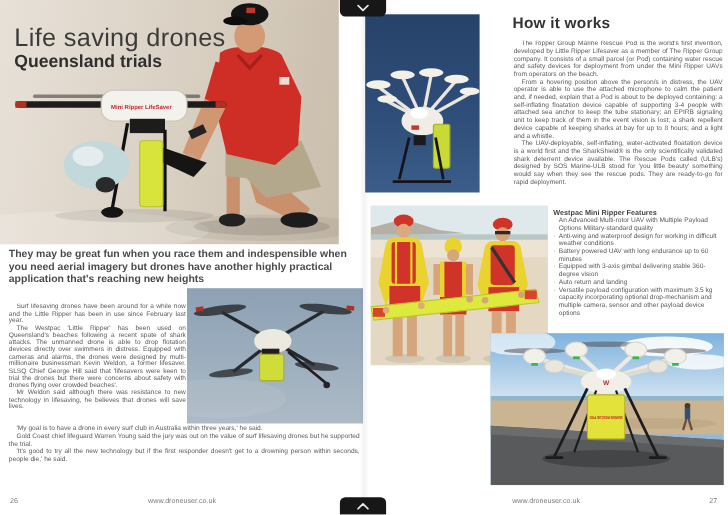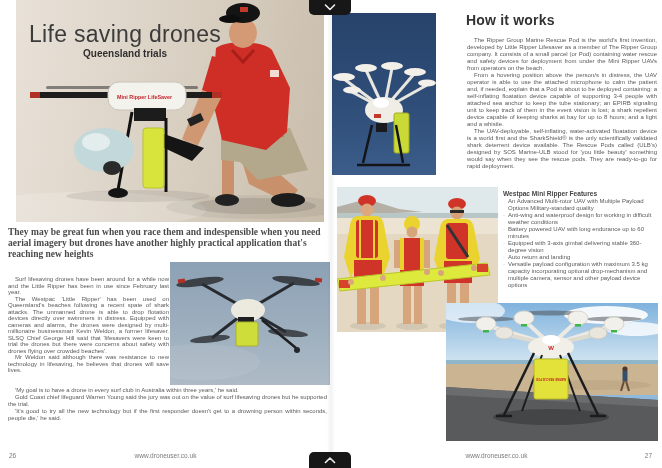--- a/index.html
+++ b/index.html
@@ -3,28 +3,28 @@
 <meta charset="utf-8">
 <style>
   * { margin:0; padding:0; box-sizing:border-box; }
   html,body { background:#ffffff; }
   body { font-family:"Liberation Sans", sans-serif; }
   #spread { position:relative; width:662px; height:468px; background:#ffffff; overflow:hidden; }
 
   .abs { position:absolute; }
 
   
-  .hero { left:16px; top:0; width:308px; height:222px;
+  .hero { left:0; top:0; width:308px; height:222px;
           background:linear-gradient(100deg,#e8e1d8 0%,#d8cfc1 55%,#c9bdab 100%); overflow:hidden; }
   .hero-titles { position:absolute; left:13px; top:22px; }
   .hero-titles h1 { font-size:23px; font-weight:400; color:#3b3b3b; letter-spacing:.3px; line-height:1.05; }
-  .hero-titles h2 { font-size:10px; font-weight:700; color:#2f2f2f; margin-top:2px;text-align:center; }
+  .hero-titles h2 { font-size:16px; font-weight:700; color:#2f2f2f; margin-top:2px; }
 
   .intro { left:8px; top:227px; width:320px; font-size:9.5px; font-weight:700;
-           color:#4a4a4a; line-height:10.8px;font-family:Liberation Serif, serif; }
+           color:#4a4a4a; line-height:10.8px; }
 
   .col-text { left:8px; top:276px; width:161px; height:102px; overflow:hidden; }
   .col-text p, .closing p, .hiw-text p {
       font-size:6px; line-height:6.5px; color:#5a5a5a; text-align:justify; text-indent:7px; }
   .closing { left:8px; top:387px; width:319px; }
   .closing p { line-height:7px; }
   .hiw-text p { line-height:7px; }
 
   .photo-a { left:170px; top:262px; width:160px; height:123px;
              background:linear-gradient(180deg,#8da1b5 0%,#9fb0bf 60%,#aebbc6 100%); }

